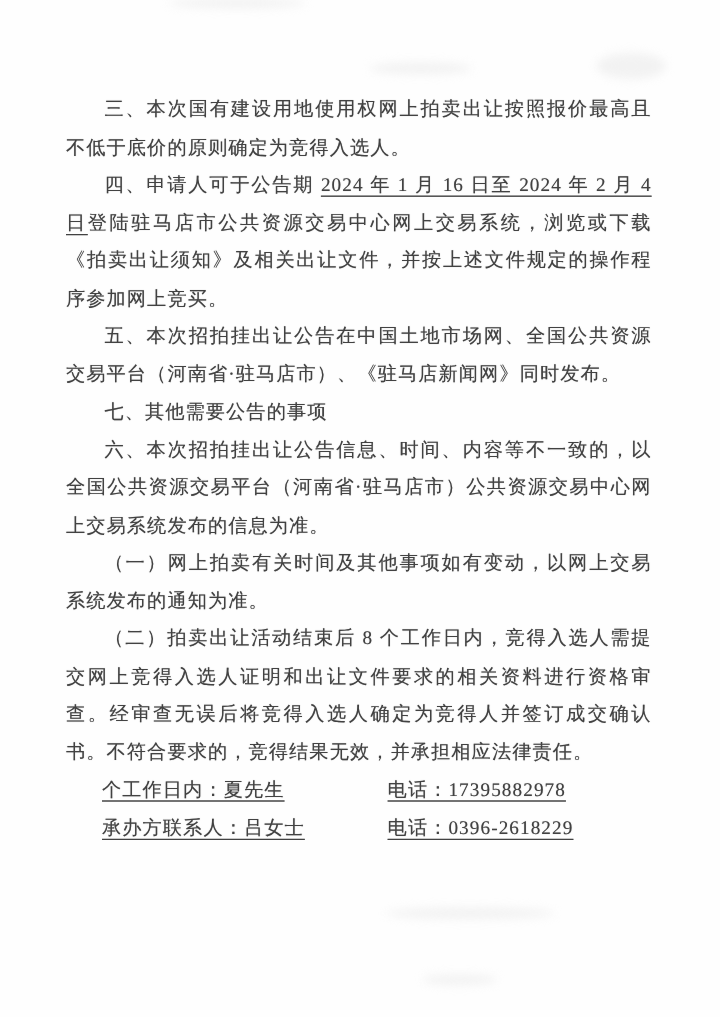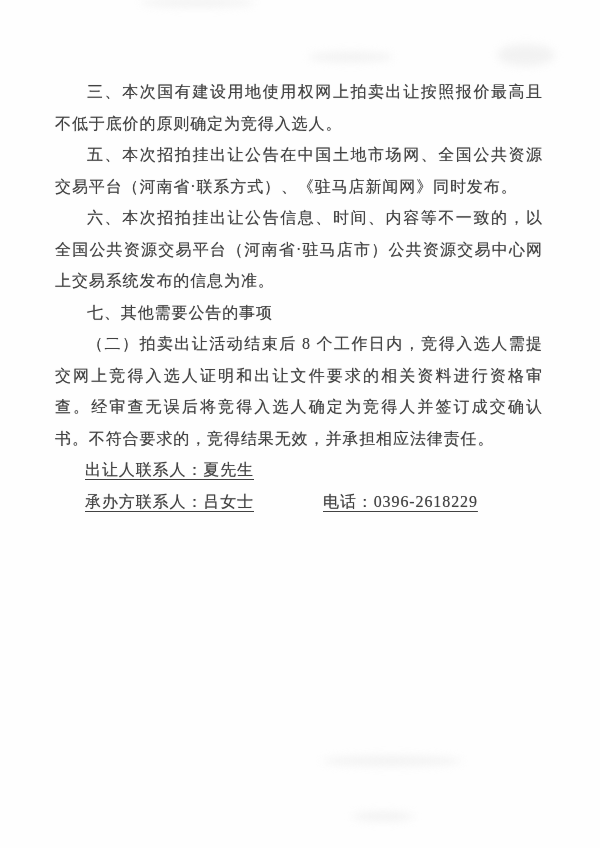--- a/index.html
+++ b/index.html
@@ -60,33 +60,35 @@
   .a4 { left: 322px; top: 756px; width: 140px; height: 10px; }
   .a5 { left: 352px; top: 812px; width: 62px; height: 9px; }
 </style>
 </head>
 <body>
 
 <div class="page">
 
   <p class="para"><span>三、本次国有建设用地使用权网上拍卖出让按照报价最高且不低于底价的原则确定为竞得入选人。</span></p>
 
+  <p class="para"><span>四、申请人可于公告期 </span><span class="u">2024 年 1 月 16 日至 2024 年 2 月 4 日</span><span>登陆驻马店市公共资源交易中心网上交易系统，浏览或下载《拍卖出让须知》及相关出让文件，并按上述文件规定的操作程序参加网上竞买。</span></p>
 
 
-  <p class="para"><span>五、本次招拍挂出让公告在中国土地市场网、全国公共资源交易平台（河南省·联系方式）、《驻马店新闻网》同时发布。</span></p>
+  <p class="para"><span>五、本次招拍挂出让公告在中国土地市场网、全国公共资源交易平台（河南省·驻马店市）、《驻马店新闻网》同时发布。</span></p>
+
+  <p class="para"><span>七、其他需要公告的事项</span></p>
 
   <p class="para"><span>六、本次招拍挂出让公告信息、时间、内容等不一致的，以全国公共资源交易平台（河南省·驻马店市）公共资源交易中心网上交易系统发布的信息为准。</span></p>
 
-  <p class="para"><span>七、其他需要公告的事项</span></p>
-
+  <p class="para"><span>（一）网上拍卖有关时间及其他事项如有变动，以网上交易系统发布的通知为准。</span></p>
 
   <p class="para"><span>（二）拍卖出让活动结束后 8 个工作日内，竞得入选人需提交网上竞得入选人证明和出让文件要求的相关资料进行资格审查。经审查无误后将竞得入选人确定为竞得人并签订成交确认书。不符合要求的，竞得结果无效，并承担相应法律责任。</span></p>
 
 
-  <p class="contact-row"><span class="u">出让人联系人：夏先生</span></p>
+  <p class="contact-row"><span class="u">个工作日内：夏先生</span><span class="u contact-phone">电话：17395882978</span></p>
 
   <p class="contact-row"><span class="u">承办方联系人：吕女士</span><span class="u contact-phone">电话：0396-2618229</span></p>
 
 </div>
 
 <div class="artifact a1"></div>
 <div class="artifact a2"></div>
 <div class="artifact a3"></div>
 <div class="artifact a4"></div>
 <div class="artifact a5"></div>

